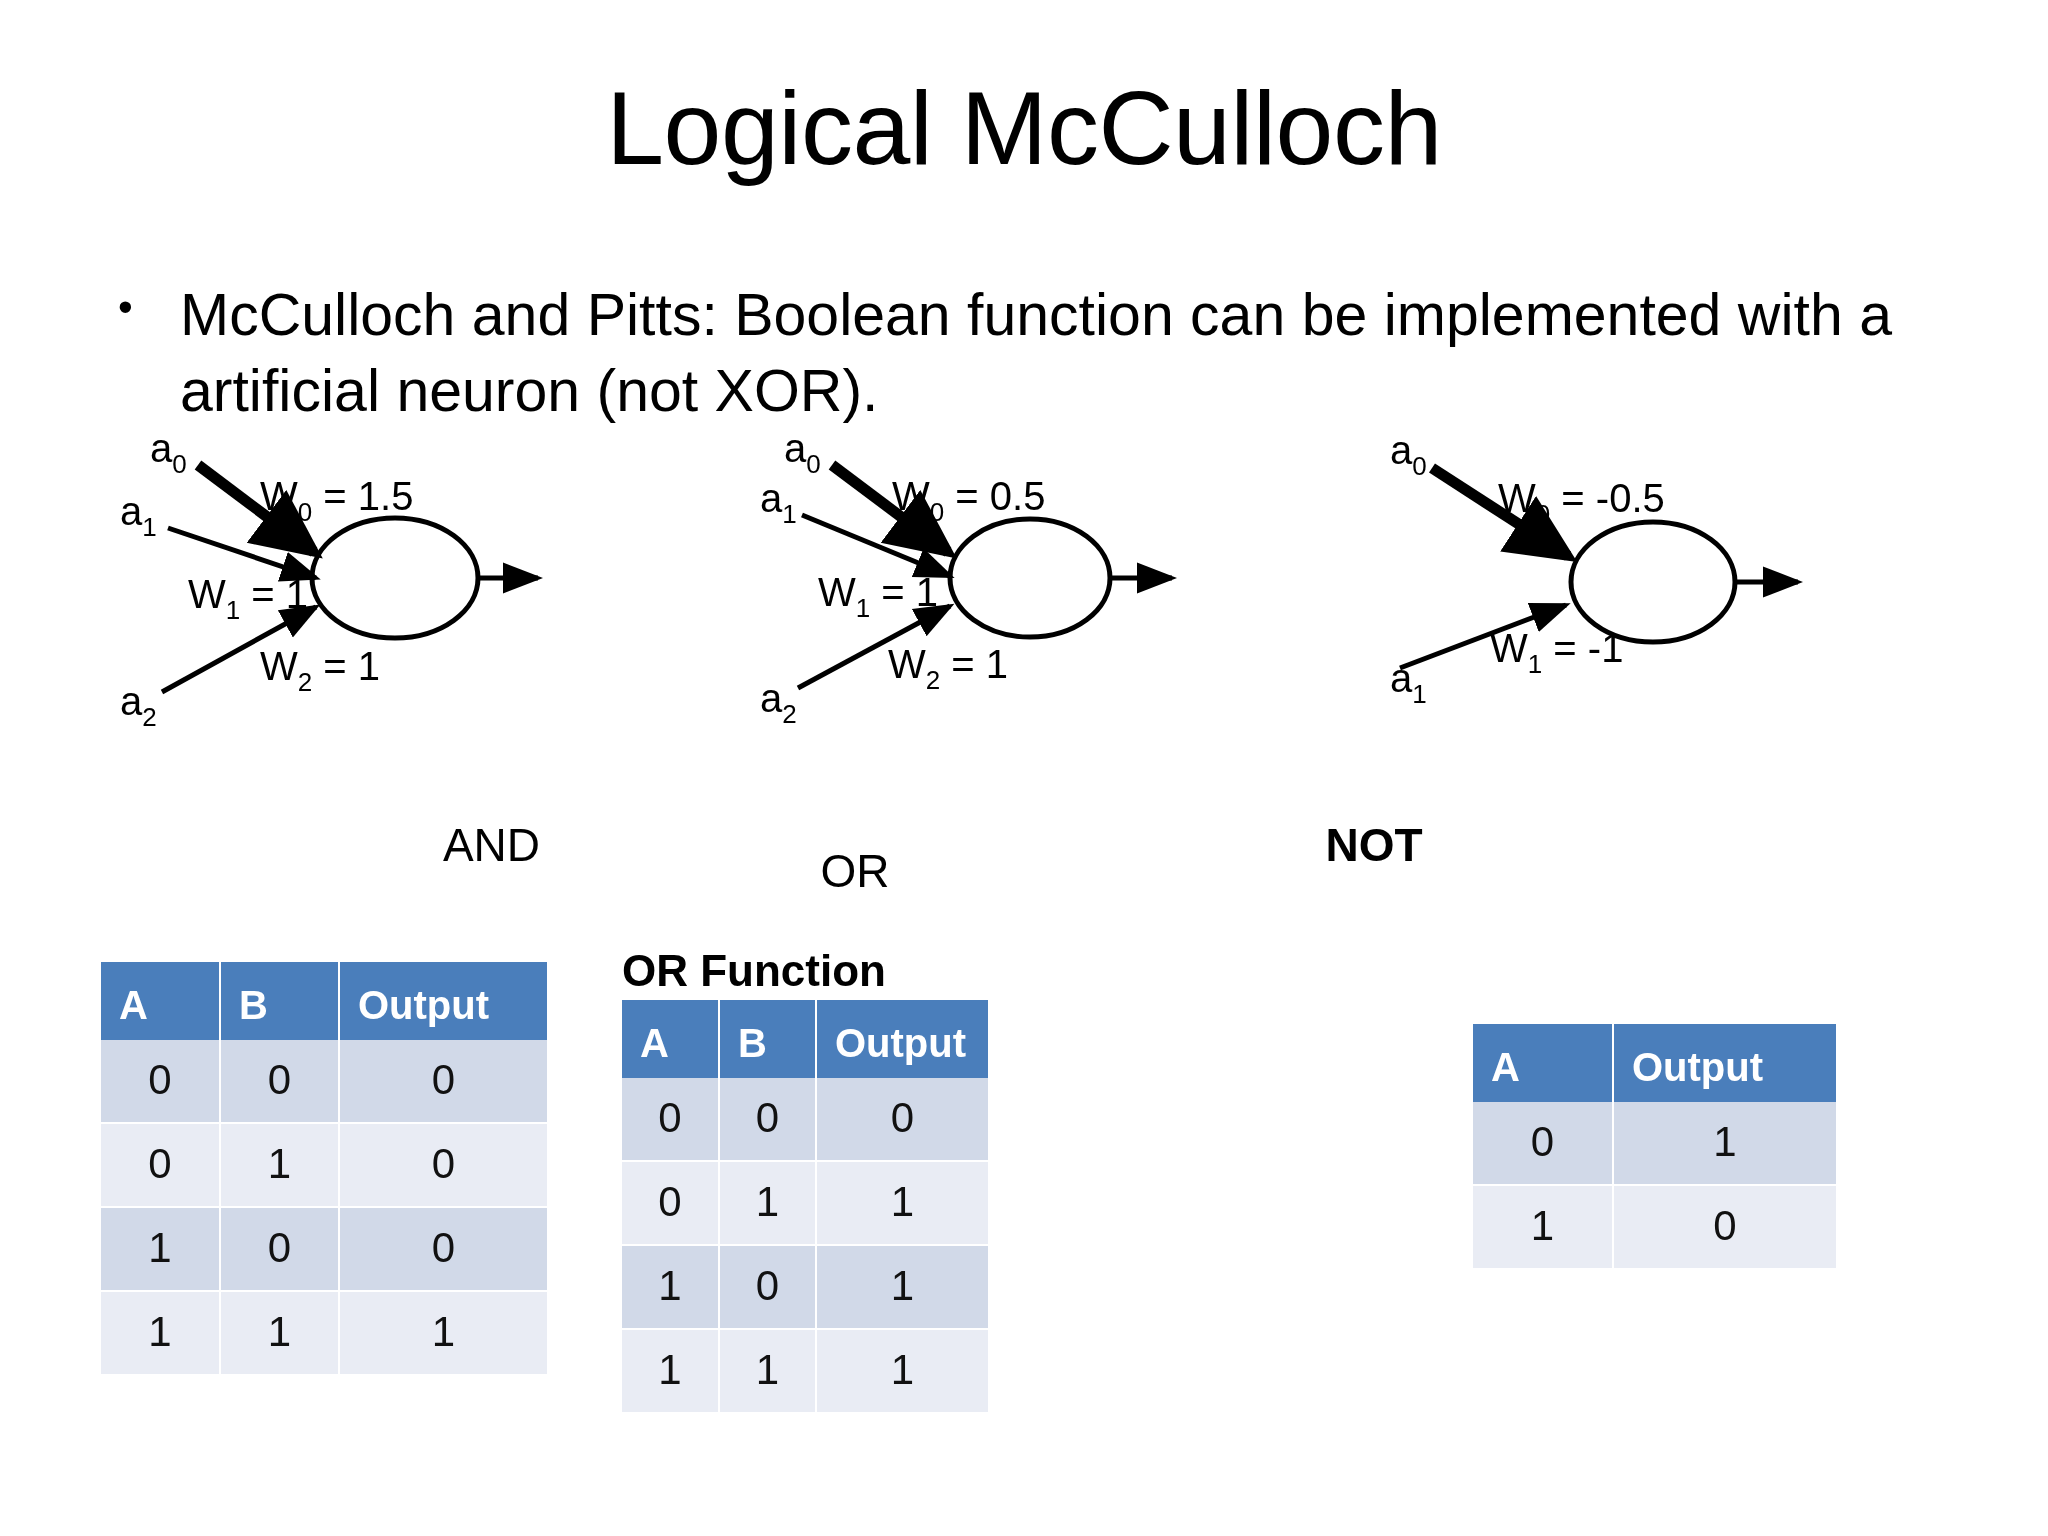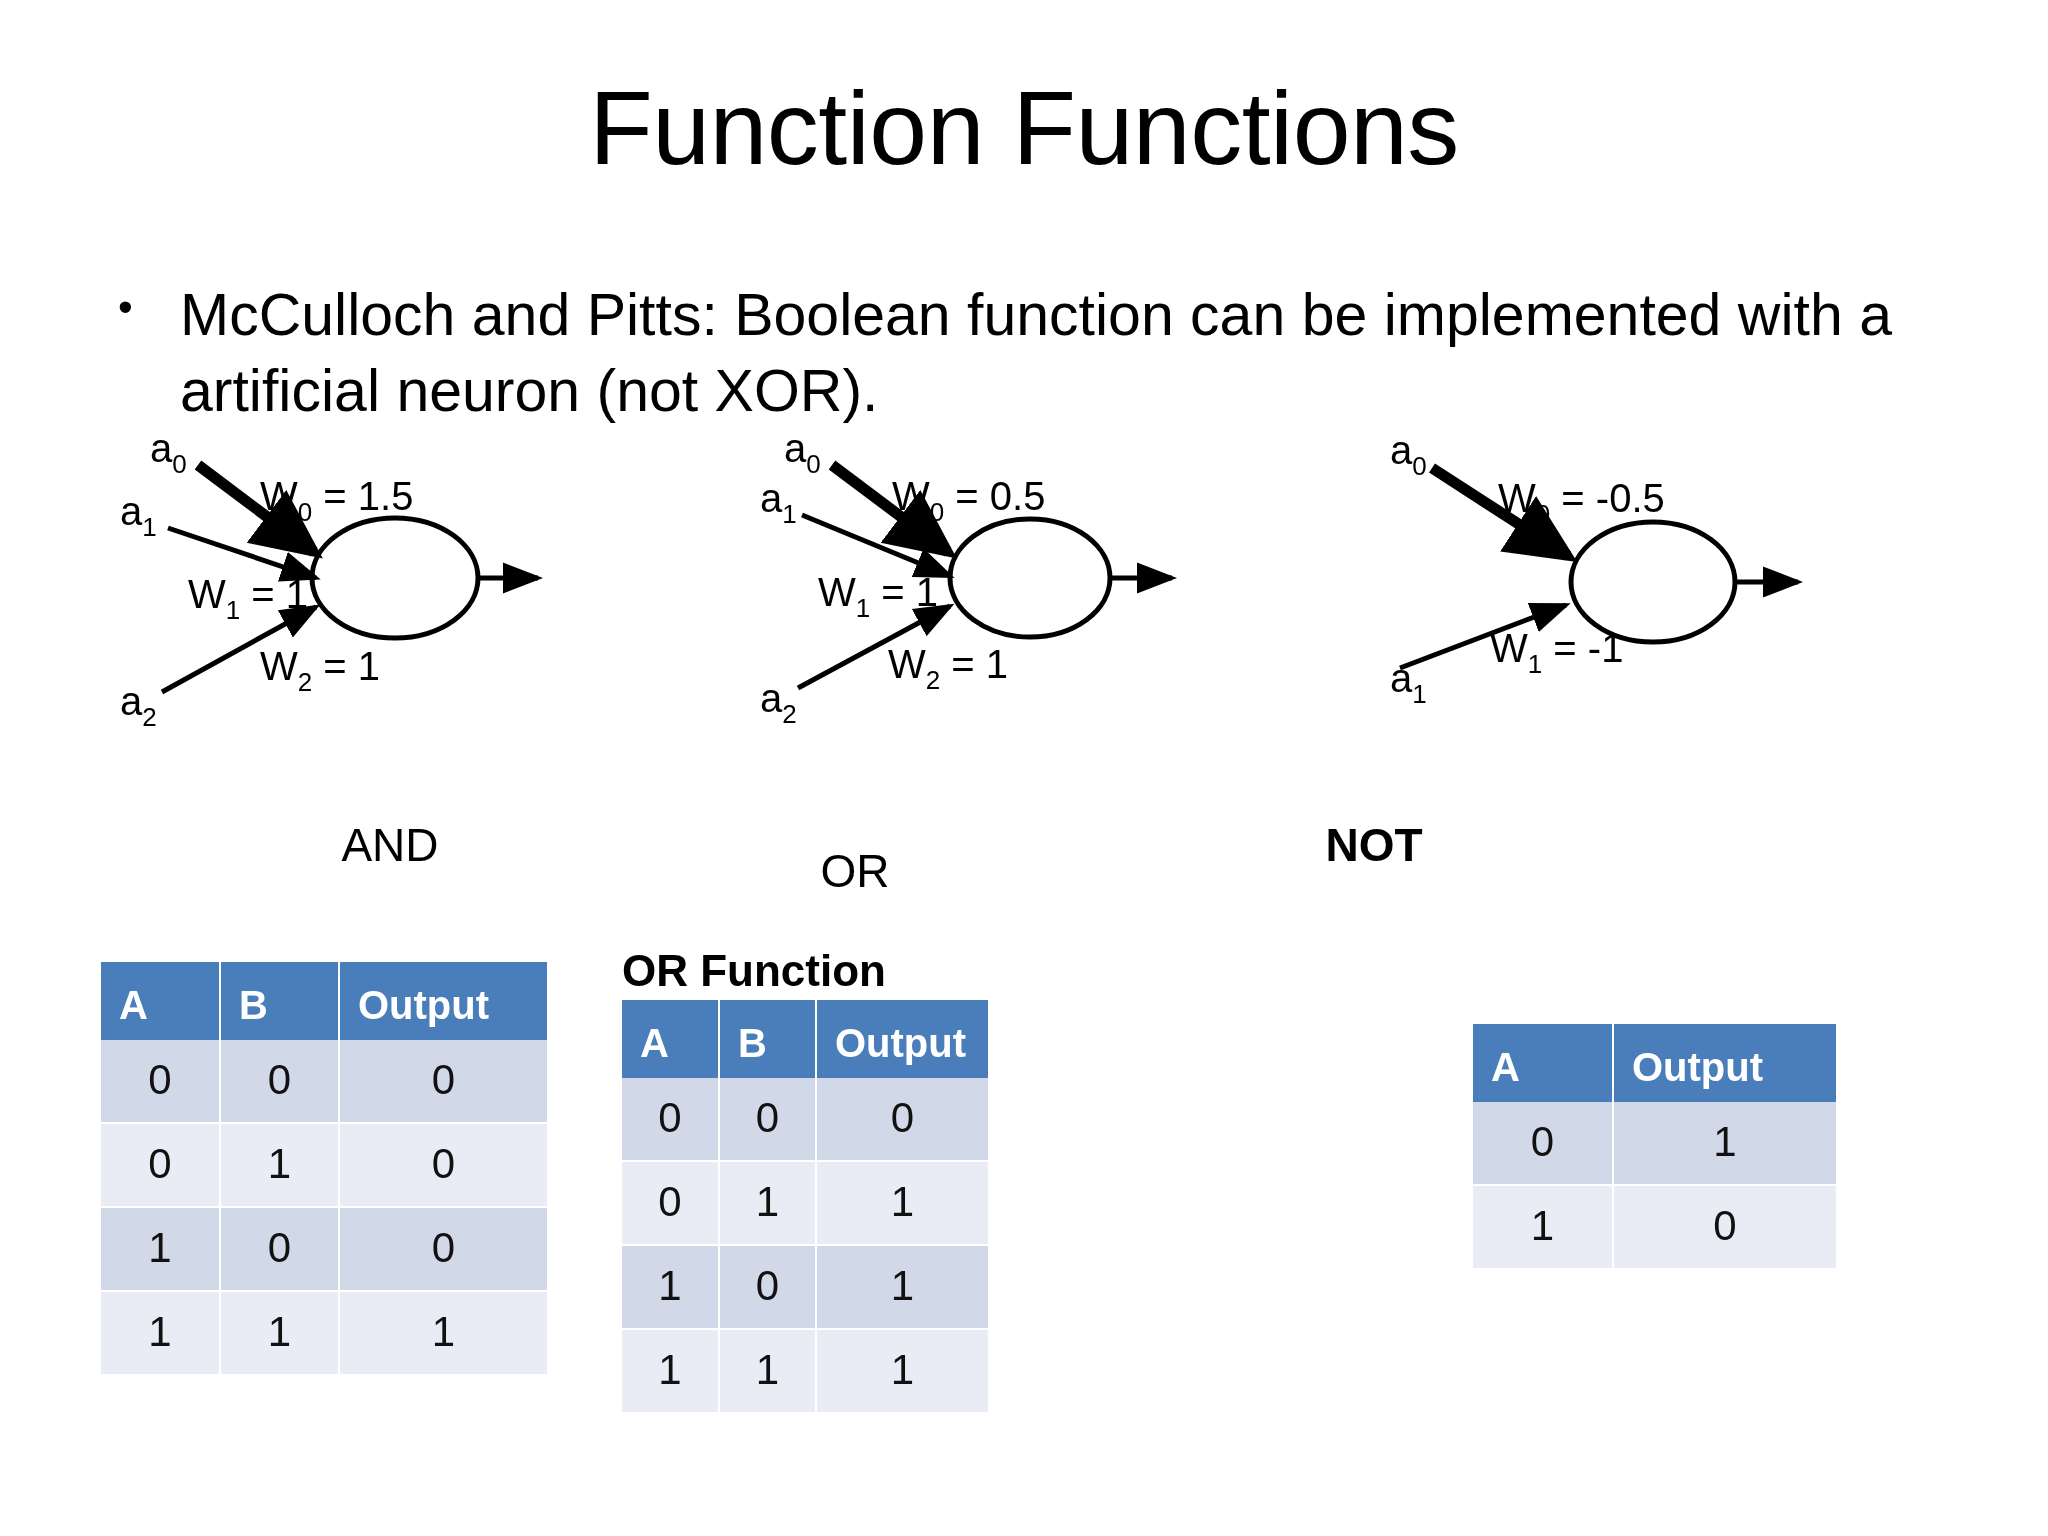--- a/index.html
+++ b/index.html
@@ -77,21 +77,21 @@
   .gate-label {
     position: absolute;
     top: 818px;
     width: 300px;
     text-align: center;
     font-family: "Liberation Sans", sans-serif;
     font-size: 46px;
     font-weight: 400;
     color: #000000;
   }
-  #gate-label-and { left: 240px; }
+  #gate-label-and { left: 240px; text-align: right; }
   #gate-label-or  { left: 705px; margin-top: 26px; }
   #gate-label-not { left: 1224px; font-weight: bold; }
 
   
   .fn-block { position: absolute; }
   #block-and { left: 101px; top: 962px; width: 446px; }
   #block-or  { left: 609px; top: 948px; width: 324px; margin-left: 13px; }
   #block-not { left: 1473px; top: 1024px; width: 363px; }
 
   .fn-title {
@@ -149,21 +149,21 @@
   #table-or col.c-b { width: 97px; }
   #table-or col.c-o { width: 172px; }
 
   #table-not { width: 363px; }
   #table-not col.c-a { width: 140px; }
   #table-not col.c-o { width: 223px; }
 </style>
 </head>
 <body>
 
-<div id="slide-title">Function Functions</div>
+<div id="slide-title">Logical McCulloch</div>
 
 <div id="bullet-block">
   <span id="bullet-marker">•</span>
   <span id="bullet-text">McCulloch and Pitts: Boolean function can be implemented with a artificial neuron (not XOR).</span>
 </div>
 
 <div class="neuron-diagram" id="diagram-and">
   <svg viewBox="0 0 640 300" xmlns="http://www.w3.org/2000/svg">
     <defs>
       <marker id="ah-thick-and" markerWidth="7" markerHeight="7" refX="5.4" refY="3" orient="auto">

